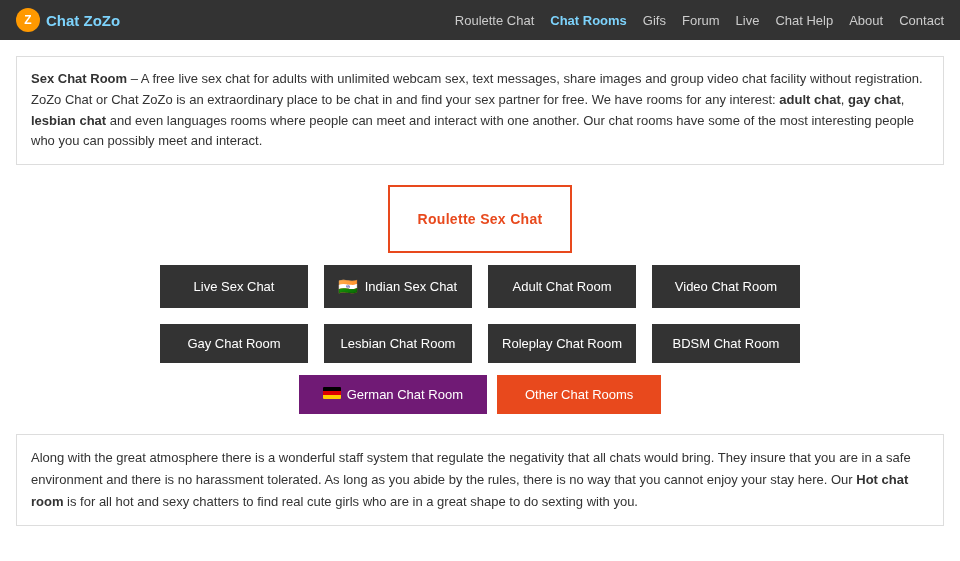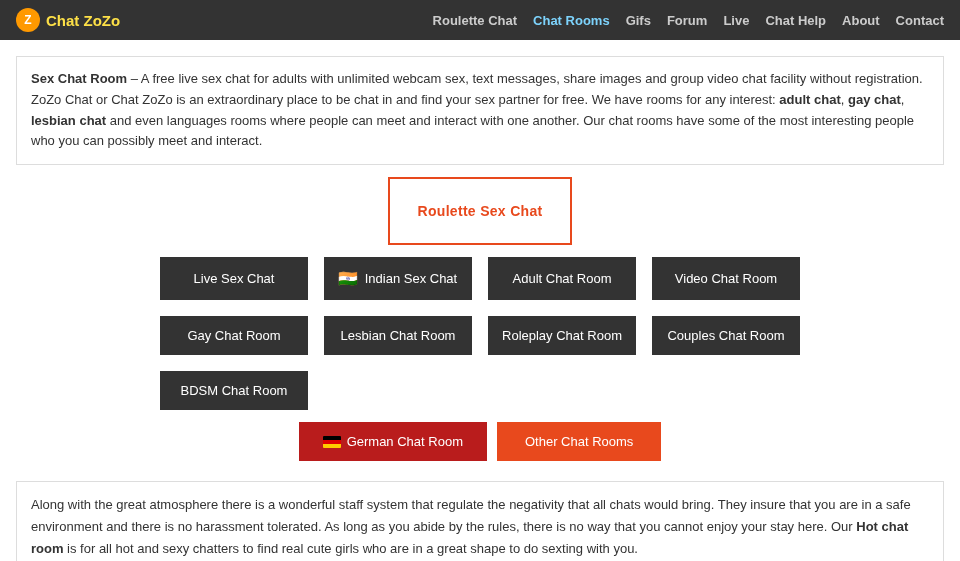--- a/index.html
+++ b/index.html
@@ -25,34 +25,33 @@
       background: #f90;
       border-radius: 50%;
       display: flex;
       align-items: center;
       justify-content: center;
       color: #fff;
       font-size: 12px;
       font-weight: bold;
     }
     .logo-text {
-      color: #fde047;
+      color: #7dd3fc;
       font-size: 15px;
       font-weight: bold;
     }
     nav {
       display: flex;
       gap: 16px;
     }
     nav a {
       color: #ccc;
       text-decoration: none;
       font-size: 13px;
       cursor: pointer;
-      font-weight: bold;
     }
     nav a.active { color: #7dd3fc; font-weight: bold; }
 
     
     main {
       max-width: 960px;
       margin: 0 auto;
       padding: 16px;
     }
 
@@ -63,21 +62,21 @@
       color: #e8491d;
       margin-bottom: 14px;
     }
 
     .description-box {
       border: 1px solid #ddd;
       padding: 12px 14px;
       font-size: 13px;
       line-height: 1.6;
       color: #333;
-      margin-bottom: 12px;
+      margin-bottom: 20px;
     }
 
     
     .buttons-section {
       display: flex;
       flex-direction: column;
       align-items: center;
       gap: 12px;
       margin-bottom: 20px;
     }
@@ -115,28 +114,28 @@
     }
 
     .bottom-row {
       display: flex;
       gap: 10px;
       justify-content: center;
       width: 640px;
     }
 
     .german-btn {
-      background: #b91c1c;
+      background: #701a75;
       color: #fff;
       border: none;
       padding: 12px 24px;
       font-size: 13px;
       cursor: pointer;
       display: flex;
-      align-items: center;
+      align-items: flex-start;
       gap: 6px;
     }
 
     .other-btn {
       background: #e8491d;
       color: #fff;
       border: none;
       padding: 12px 28px;
       font-size: 13px;
       cursor: pointer;
@@ -209,21 +208,20 @@
       <button class="chat-btn">
         <span class="flag-in">🇮🇳</span> Indian Sex Chat
       </button>
       <button class="chat-btn">Adult Chat Room</button>
 
       <button class="chat-btn">Video Chat Room</button>
       <button class="chat-btn">Gay Chat Room</button>
       <button class="chat-btn">Lesbian Chat Room</button>
 
       <button class="chat-btn">Roleplay Chat Room</button>
-      <button class="chat-btn">Couples Chat Room</button>
       <button class="chat-btn">BDSM Chat Room</button>
     </div>
 
     <div class="bottom-row">
       <button class="german-btn">
         <span class="flag-de">
           <span class="s1"></span>
           <span class="s2"></span>
           <span class="s3"></span>
         </span>

